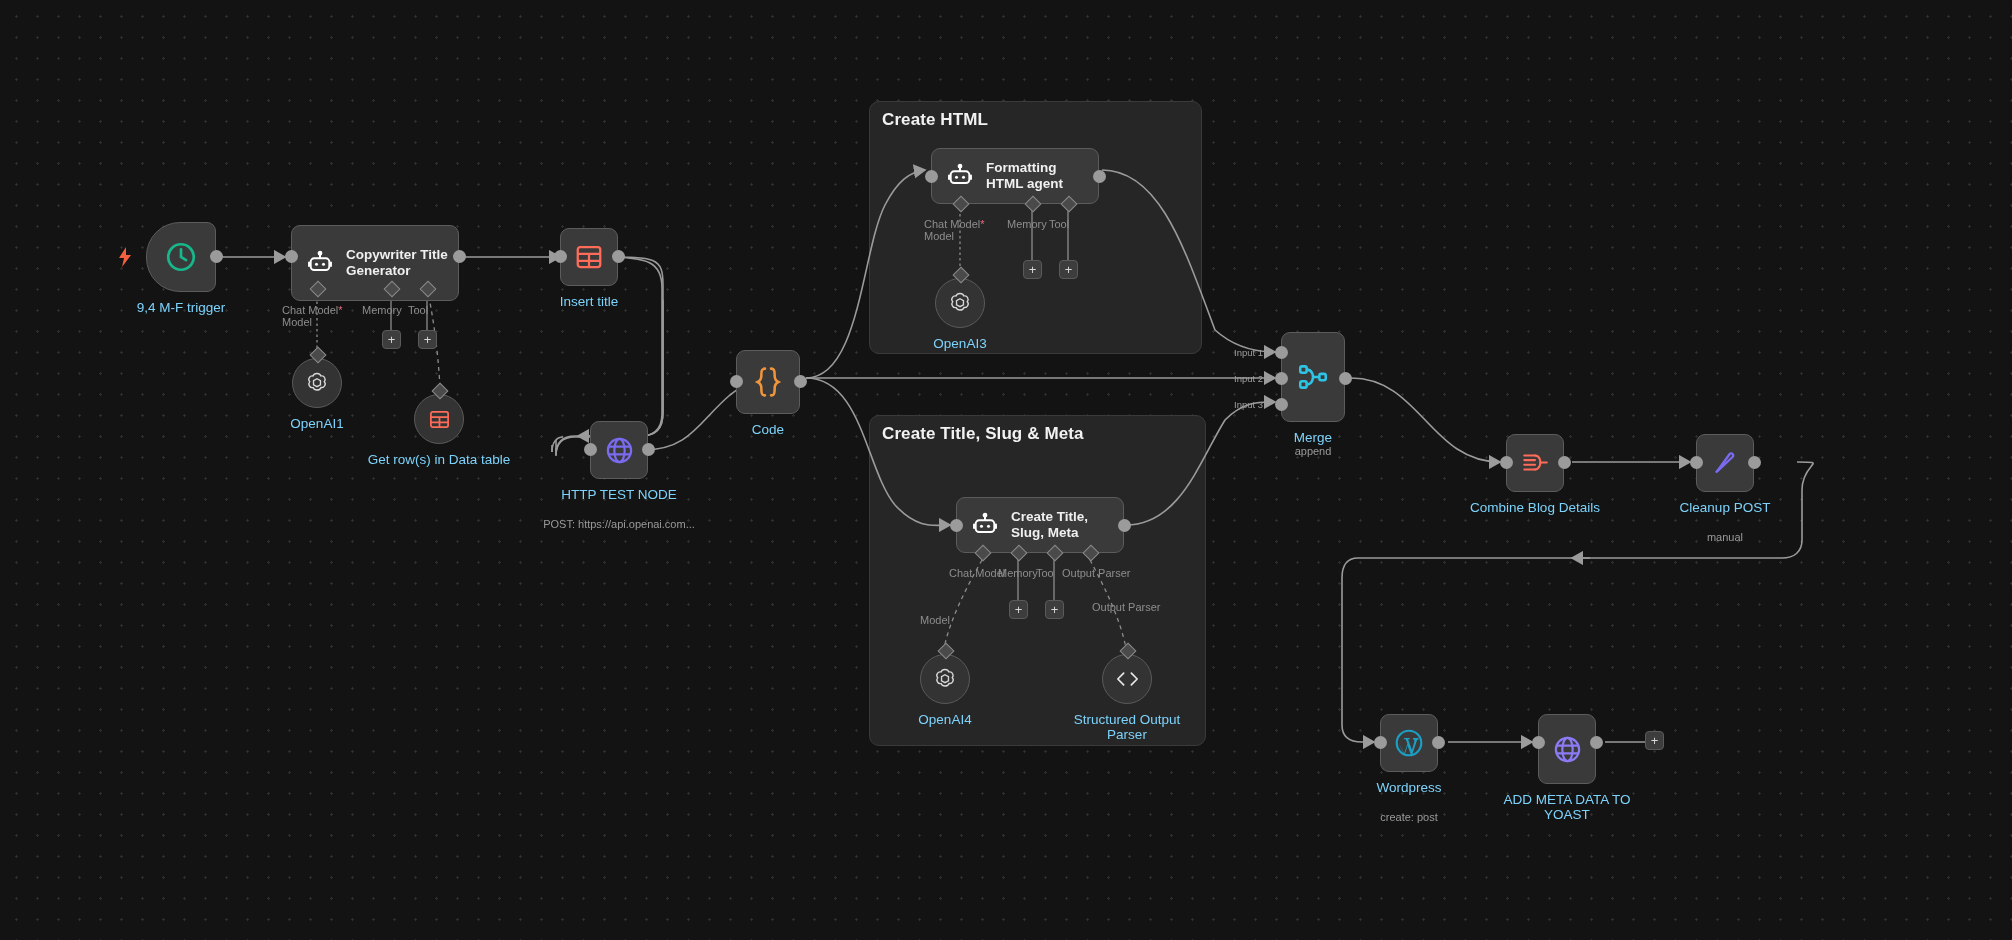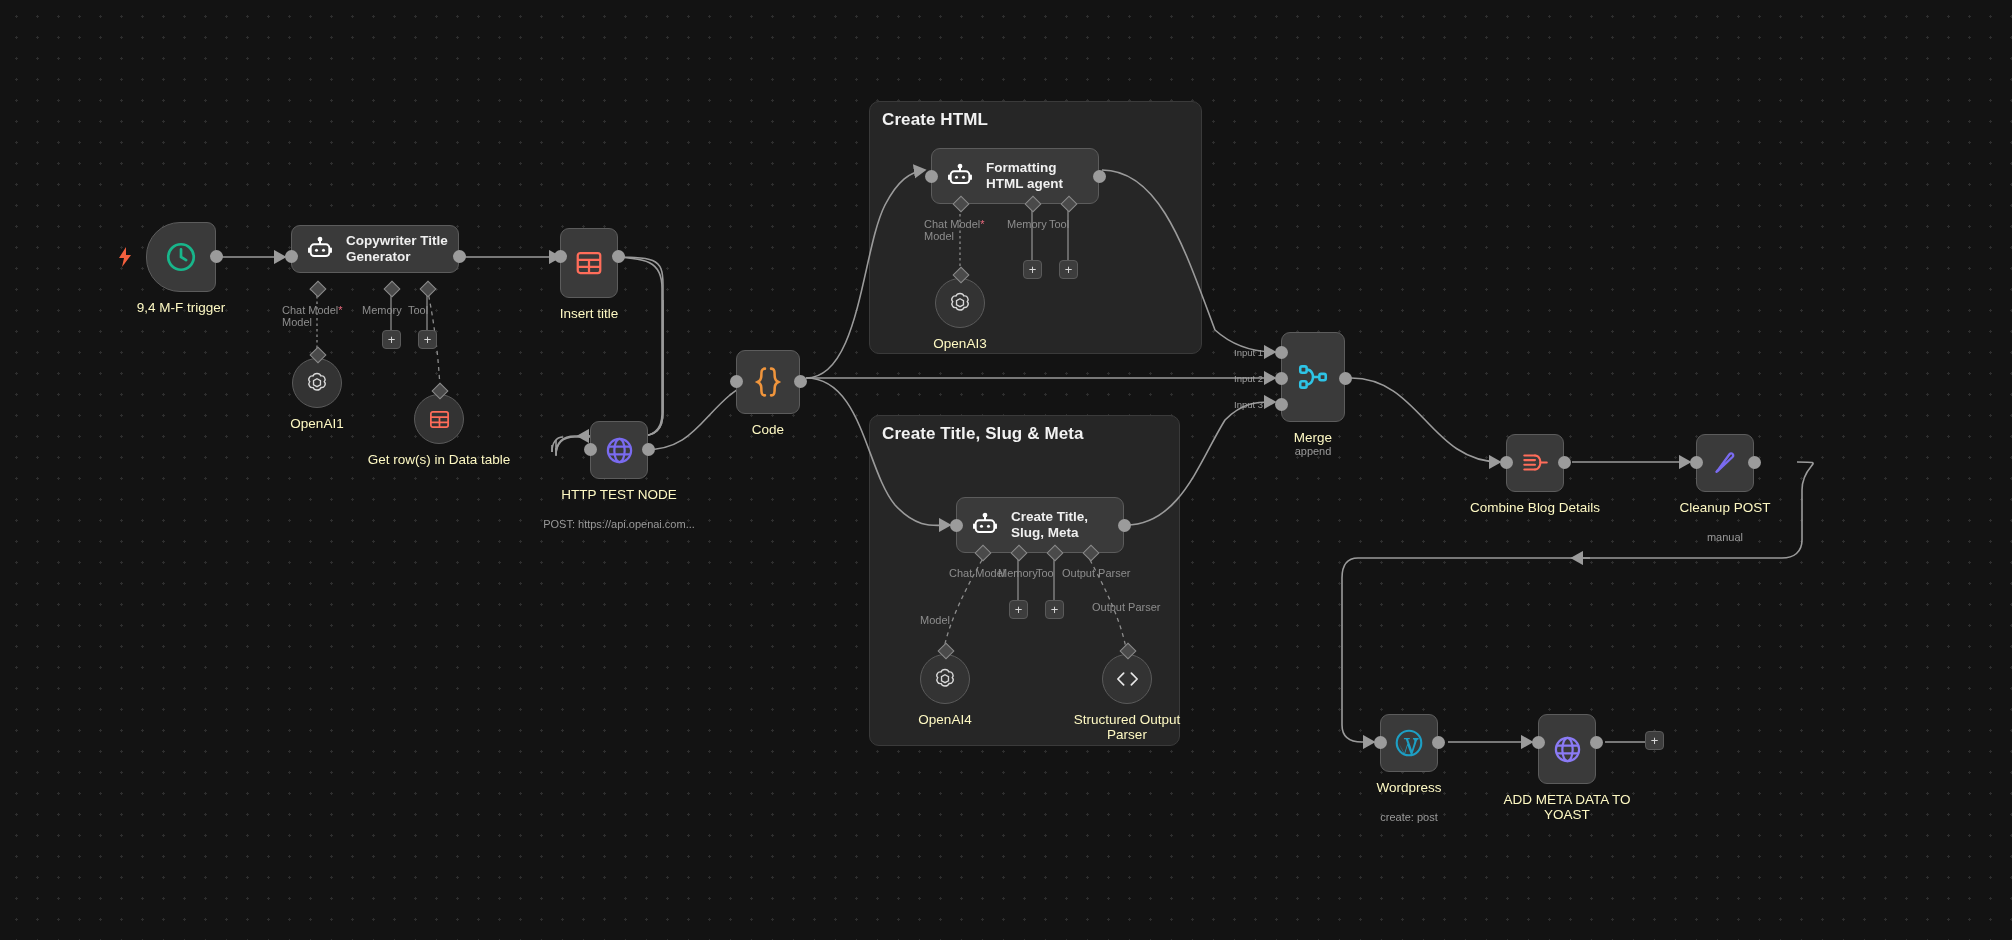--- a/index.html
+++ b/index.html
@@ -44,21 +44,21 @@
     display:flex;align-items:center;
     z-index:5;
   }
   .node.wide{justify-content:flex-start;padding-left:14px;gap:12px;}
   .node.square{justify-content:center;}
   .node.trigger{border-radius:34px 9px 9px 34px;}
   .node-title{
     position:absolute;
     top:100%;margin-top:9px;
     left:50%;transform:translateX(-50%);
-    font-size:13.5px;color:#fef9c3;
+    font-size:13.5px;color:#7dd3fc;
     white-space:nowrap;text-align:center;
     line-height:15px;
   }
   .node-title.two-line{white-space:normal;width:150px;}
   .node-sub{
     position:absolute;
     left:50%;transform:translateX(-50%);
     font-size:11px;color:#9a9a9a;
     white-space:nowrap;text-align:center;
   }
@@ -104,21 +104,21 @@
 </style>
 </head>
 <body>
 
 <div id="canvas">
 
   <div class="group" style="left:869px;top:101px;width:333px;height:253px;">
     <div class="group-title">Create HTML</div>
   </div>
 
-  <div class="group" style="left:869px;top:415px;width:311px;height:331px;">
+  <div class="group" style="left:869px;top:415px;width:337px;height:331px;">
     <div class="group-title">Create Title, Slug &amp; Meta</div>
   </div>
 
   <svg id="edges">
     <defs>
       <marker id="arw" markerWidth="9" markerHeight="9" refX="7" refY="4.5" orient="auto">
         <path d="M0,0 L8,4.5 L0,9 z" fill="#9b9b9b"></path>
       </marker>
       <marker id="arwL" markerWidth="9" markerHeight="9" refX="7" refY="4.5" orient="auto">
         <path d="M0,0 L8,4.5 L0,9 z" fill="#9b9b9b"></path>
@@ -194,21 +194,21 @@
     <span>
       <svg width="34" height="34" viewBox="0 0 24 24" fill="none" stroke="#18b68b" stroke-width="1.9">
         <circle cx="12" cy="12" r="9"></circle>
           <path d="M12 6.6 V12 L15.6 14.2" stroke-linecap="round"></path>
       </svg>
     </span>
     <div class="node-title">9,4 M-F trigger</div>
   </div>
   <div class="port" style="left:210px;top:250px;"></div>
 
-  <div class="node wide" style="left:291px;top:225px;width:168px;height:48px;">
+  <div class="node wide" style="left:291px;top:225px;width:168px;height:76px;">
     <span>
       <svg width="28" height="28" viewBox="0 0 24 24" fill="none" stroke="#ffffff" stroke-width="1.7">
         <rect x="4" y="8" width="16" height="10" rx="3"></rect>
         <path d="M12 4.5 V8"></path>
           <circle cx="12" cy="3.6" r="1.2" fill="#fff"></circle>
         <circle cx="9" cy="13" r="1.3" fill="#fff" stroke="none"></circle>
         <circle cx="15" cy="13" r="1.3" fill="#fff" stroke="none"></circle>
         <path d="M2.6 11.5 V14.5 M21.4 11.5 V14.5" stroke-linecap="round"></path>
       </svg>
     </span>
@@ -243,21 +243,21 @@
   <div class="cnode" style="left:414px;top:394px;">
     <span>
       <svg width="23" height="23" viewBox="0 0 24 24" fill="none" stroke="#ff6d5a" stroke-width="1.8">
         <rect x="3" y="4" width="18" height="16" rx="2"></rect>
         <path d="M3 9.5 H21 M3 15 H21 M12 9.5 V20"></path>
       </svg>
     </span>
     <div class="node-title two-line">Get row(s) in Data table</div>
   </div>
 
-  <div class="node square" style="left:560px;top:228px;width:58px;height:70px;">
+  <div class="node square" style="left:560px;top:228px;width:58px;height:58px;">
     <span>
       <svg width="30" height="30" viewBox="0 0 24 24" fill="none" stroke="#ff6d5a" stroke-width="1.8">
         <rect x="3" y="4" width="18" height="16" rx="2"></rect>
         <path d="M3 9.5 H21 M3 15 H21 M12 9.5 V20"></path>
       </svg>
     </span>
     <div class="node-title">Insert title</div>
   </div>
   <div class="port" style="left:554px;top:250px;"></div>
   <div class="port" style="left:612px;top:250px;"></div>

